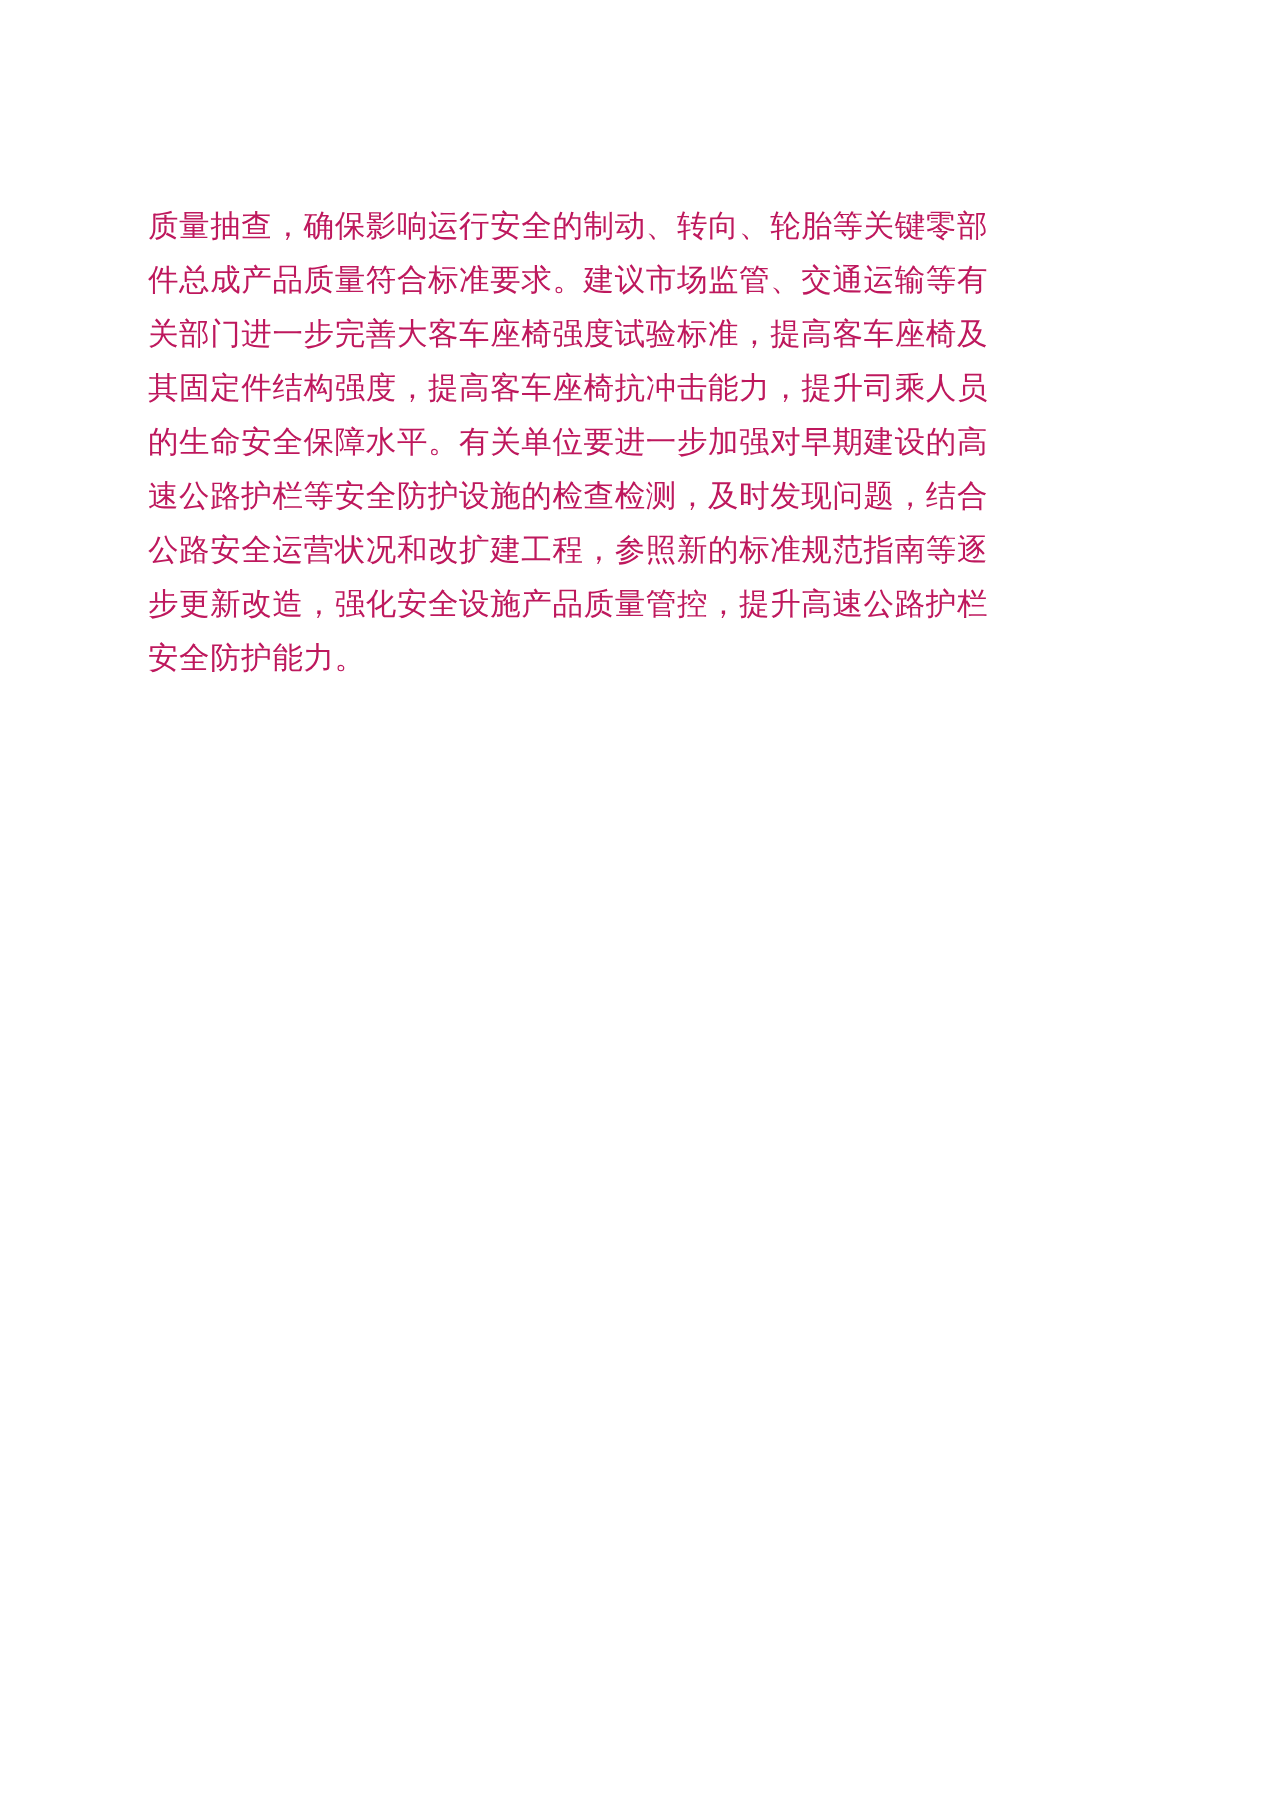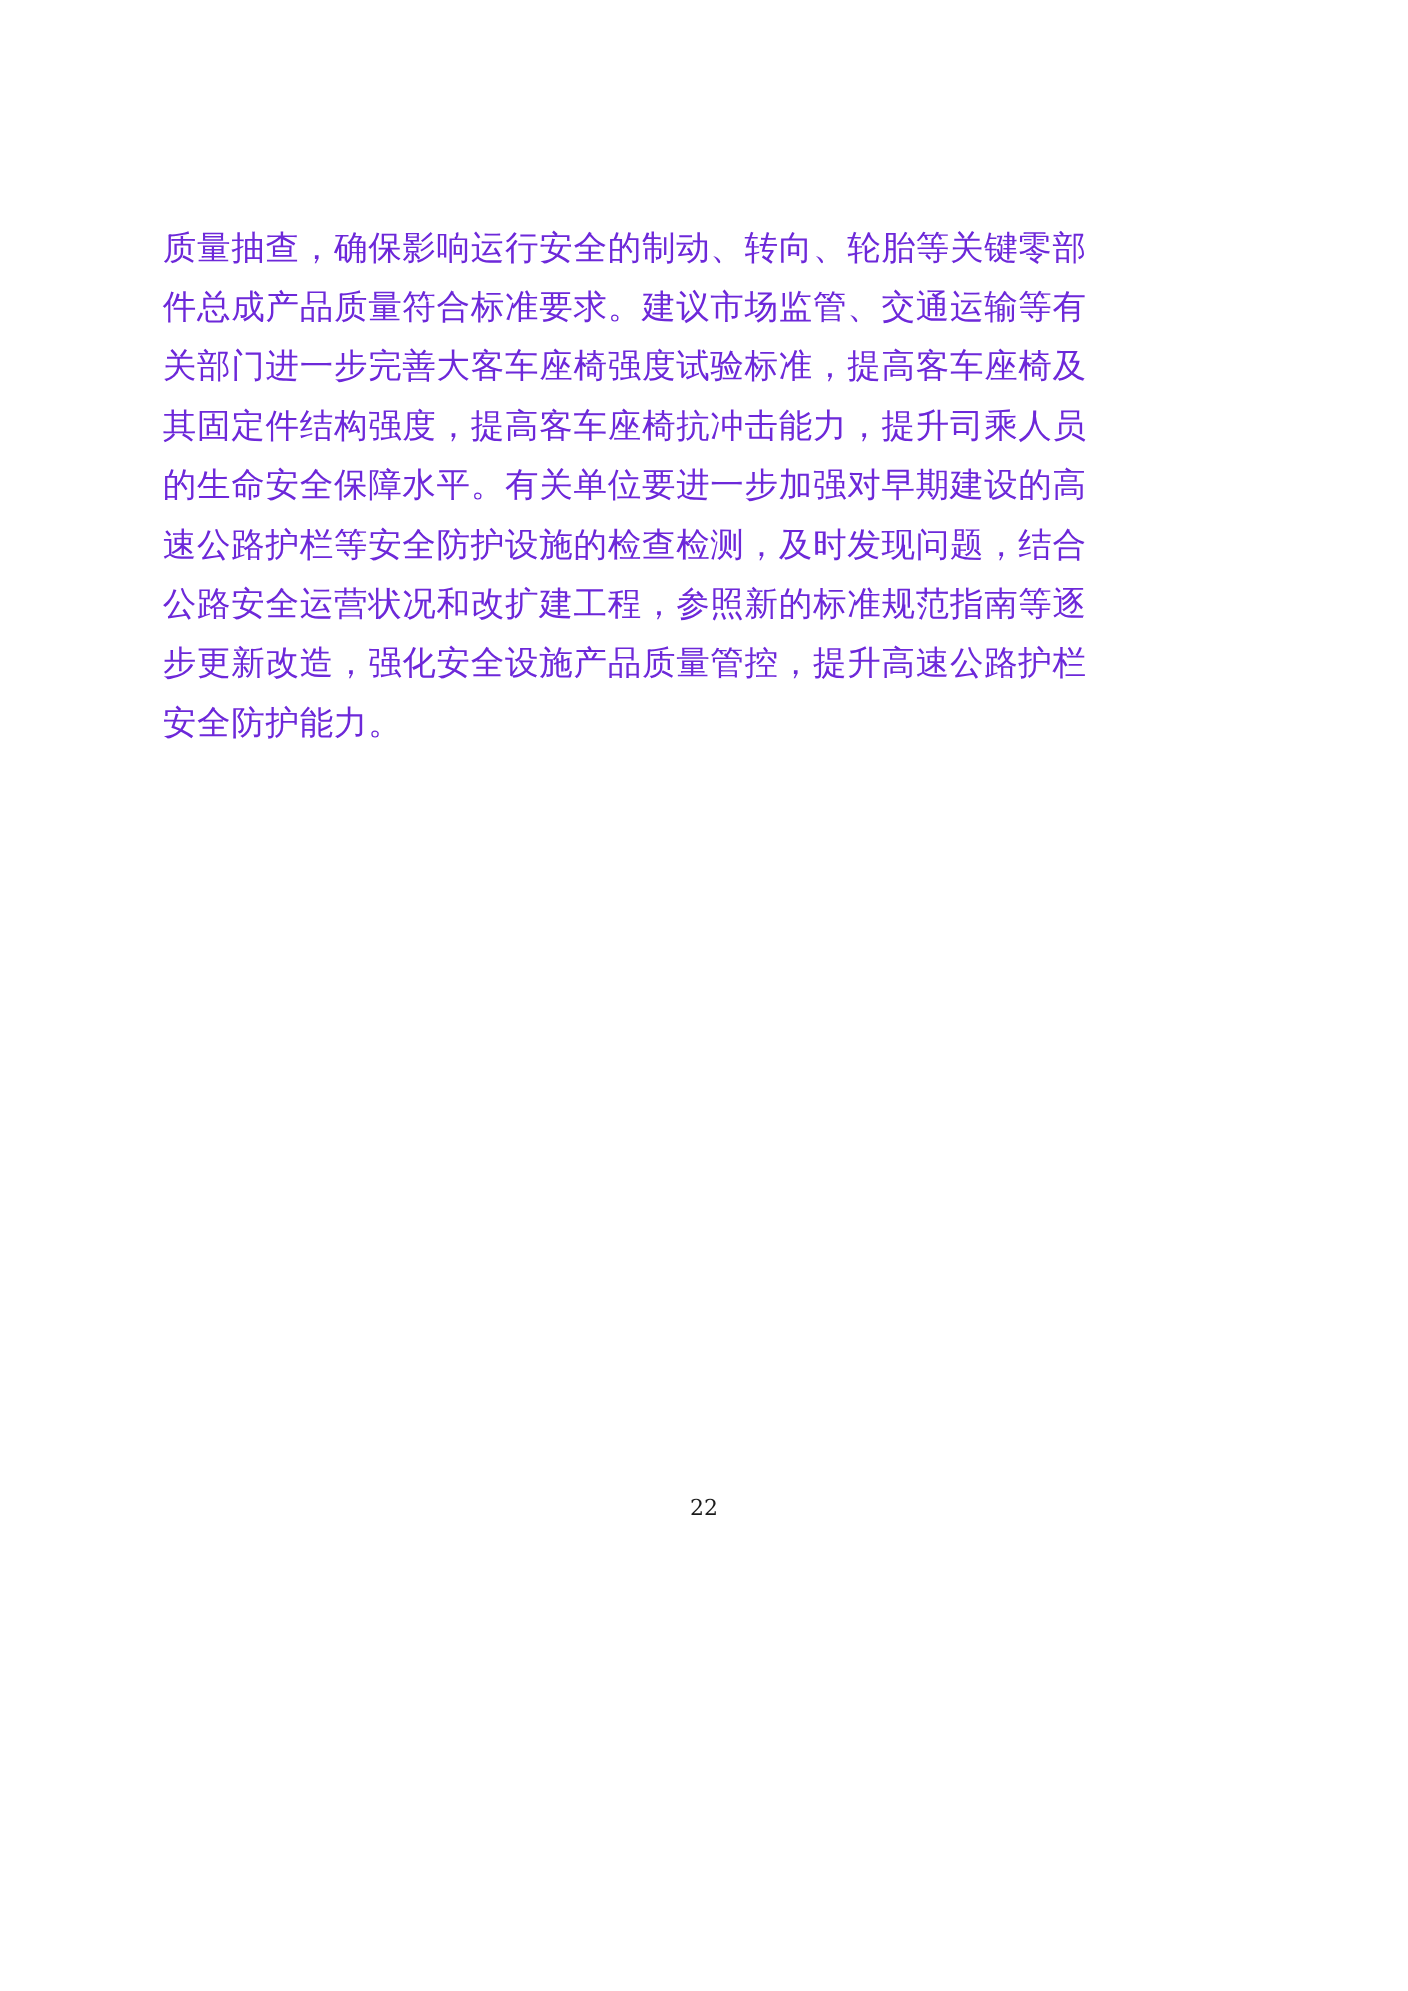--- a/index.html
+++ b/index.html
@@ -25,21 +25,21 @@
   .body-text {
     position: absolute;
     left: 148px;
     top: 168px;
     width: 840px;
     font-size: 30.5px;
     line-height: 54px;
     text-align: justify;
     text-justify: inter-ideograph;
     letter-spacing: 0.6px;
-    color: #6d28d9;
+    color: #be185d;
     text-indent: 0;
     white-space: pre-wrap;
     word-break: break-all;
   }
   .page-number {
     position: absolute;
     left: 0;
     right: 0;
     top: 1358px;
     text-align: center;
@@ -48,15 +48,14 @@
     color: #1b1b1b;
   }
 </style>
 </head>
 <body>
 
 <div class="page">
 
   <p class="body-text">质量抽查，确保影响运行安全的制动、转向、轮胎等关键零部件总成产品质量符合标准要求。建议市场监管、交通运输等有关部门进一步完善大客车座椅强度试验标准，提高客车座椅及其固定件结构强度，提高客车座椅抗冲击能力，提升司乘人员的生命安全保障水平。有关单位要进一步加强对早期建设的高速公路护栏等安全防护设施的检查检测，及时发现问题，结合公路安全运营状况和改扩建工程，参照新的标准规范指南等逐步更新改造，强化安全设施产品质量管控，提升高速公路护栏安全防护能力。</p>
 
-  <div class="page-number">22</div>
 
 </div>
 
 </body></html>

